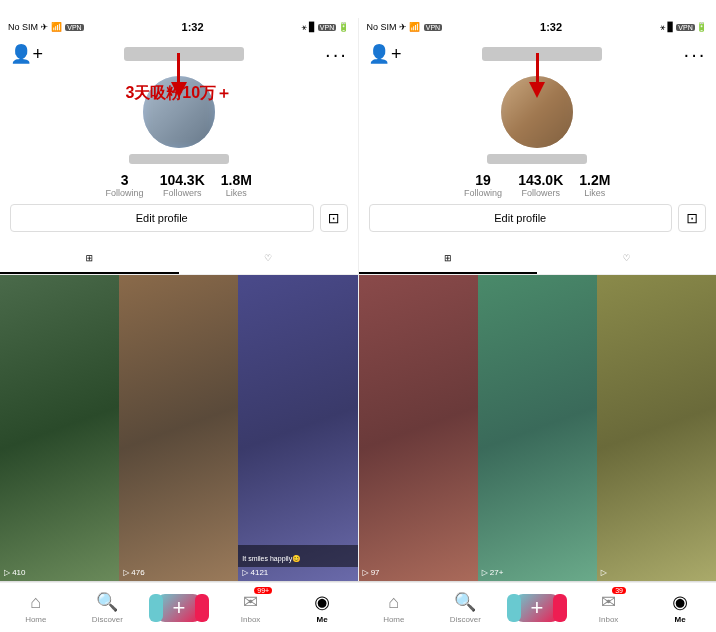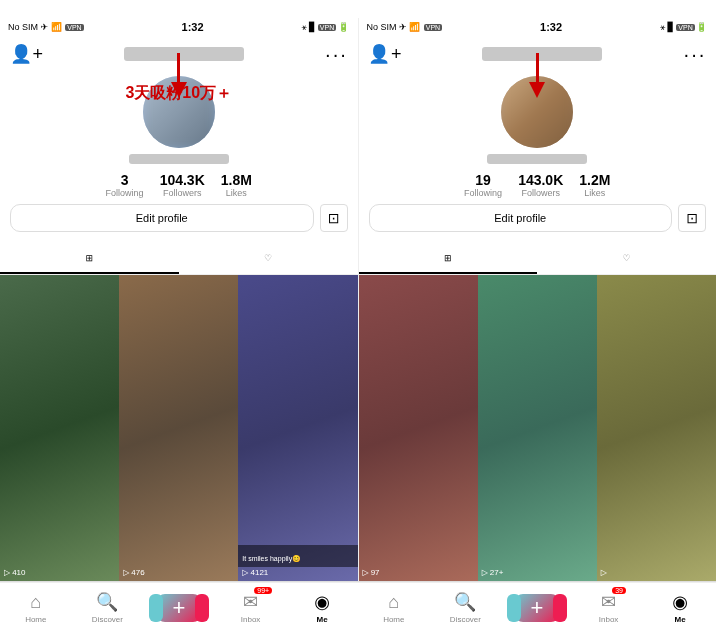--- a/index.html
+++ b/index.html
@@ -135,21 +135,21 @@
       gap: 6px;
       padding: 0 10px;
       margin-bottom: 6px;
       width: 100%;
     }
     .edit-btn {
       flex: 1;
       height: 28px;
       border: 1px solid #ddd;
       background: #fff;
-      border-radius: 10px;
+      border-radius: 4px;
       font-size: 11px;
       color: #000;
       display: flex;
       align-items: center;
       justify-content: center;
       cursor: pointer;
     }
     .bookmark-btn {
       width: 28px;
       height: 28px;

